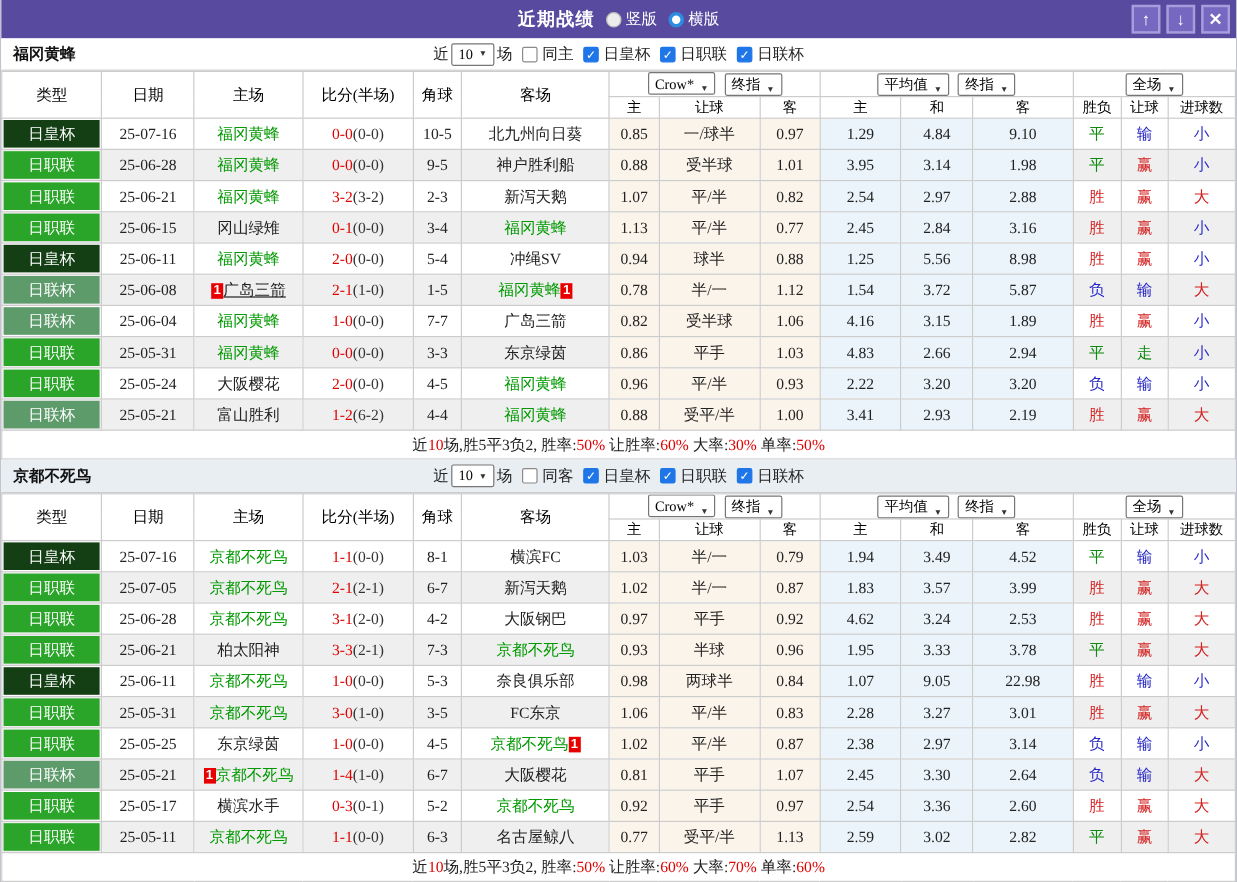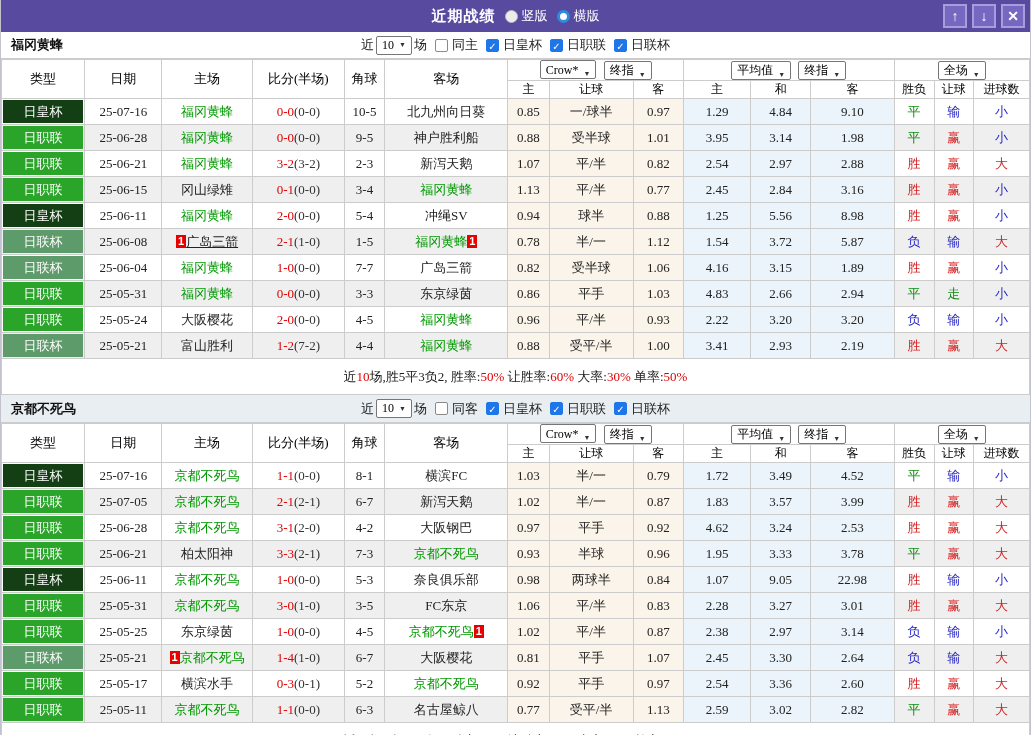--- a/index.html
+++ b/index.html
@@ -72,21 +72,21 @@
   .uline { text-decoration:underline; }
   .badge {
     display:inline-block; background:#e80000; color:#fff; font-size:11px; font-weight:bold;
     padding:0 2px; line-height:13px; vertical-align:1px; font-family:"Liberation Sans",sans-serif;
   }
   .sc-red { color:#e00000; }
   .sc-dark { color:#333; }
   .r { color:#d42222; }
   .g { color:#0e8a0e; }
   .b { color:#2626c6; }
-  tr.sumrow td { height:36px; font-size:13px; color:#222; background:#fff; }
+  tr.sumrow td { height:24px; font-size:13px; color:#222; background:#fff; }
   tr.sumrow .red { color:#e00000; }
   .bottom-strip { height:6px; background:#e7edf3; }
 </style>
 </head>
 <body>
 
 <div class="app">
 
   <div class="titlebar">
     <span class="title">近期战绩</span>
@@ -361,21 +361,21 @@
           <td><span class="b">负</span></td>
           <td><span class="b">输</span></td>
           <td><span class="b">小</span></td>
         </tr>
         <tr>
           <td>
             <div class="type-pill type-lcup">日联杯</div>
           </td>
           <td>25-05-21</td>
           <td><span class="tblack">富山胜利</span></td>
-          <td><span class="sc-red">1-2</span><span class="sc-dark">(7-2)</span></td>
+          <td><span class="sc-red">1-2</span><span class="sc-dark">(6-2)</span></td>
           <td>4-4</td>
           <td><span class="tgreen">福冈黄蜂</span></td>
           <td class="crow">0.88</td>
           <td class="crow">受平/半</td>
           <td class="crow">1.00</td>
           <td class="avg">3.41</td>
           <td class="avg">2.93</td>
           <td class="avg">2.19</td>
           <td><span class="r">胜</span></td>
           <td><span class="r">赢</span></td>
@@ -480,21 +480,21 @@
             <div class="type-pill type-royal">日皇杯</div>
           </td>
           <td>25-07-16</td>
           <td><span class="tgreen">京都不死鸟</span></td>
           <td><span class="sc-red">1-1</span><span class="sc-dark">(0-0)</span></td>
           <td>8-1</td>
           <td><span class="tblack">横滨FC</span></td>
           <td class="crow">1.03</td>
           <td class="crow">半/一</td>
           <td class="crow">0.79</td>
-          <td class="avg">1.72</td>
+          <td class="avg">1.94</td>
           <td class="avg">3.49</td>
           <td class="avg">4.52</td>
           <td><span class="g">平</span></td>
           <td><span class="b">输</span></td>
           <td><span class="b">小</span></td>
         </tr>
         <tr>
           <td>
             <div class="type-pill type-j1">日职联</div>
           </td>

